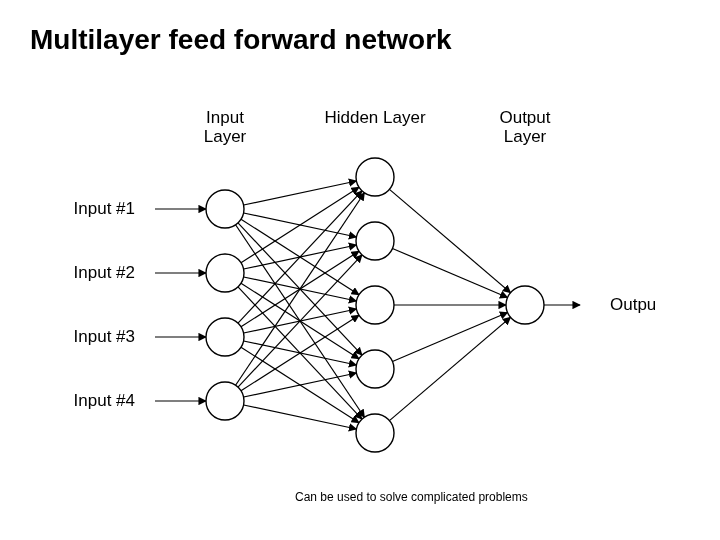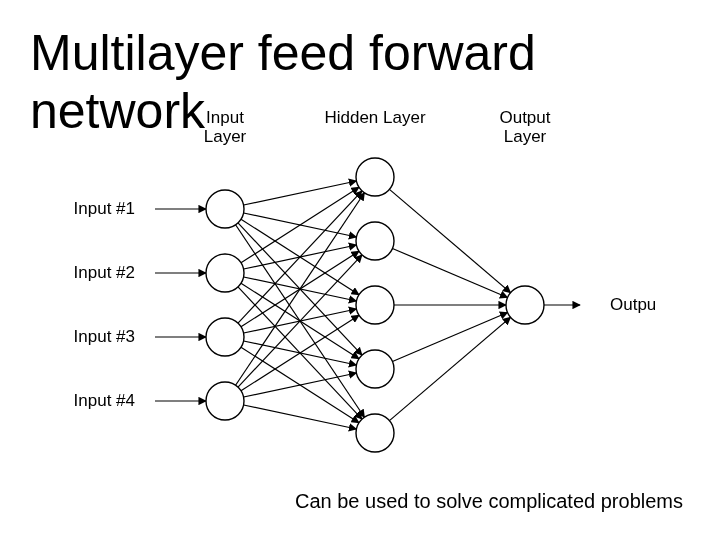--- a/index.html
+++ b/index.html
@@ -14,28 +14,28 @@
   }
   .slide {
     position: relative;
     width: 720px;
     height: 540px;
   }
   .title {
     position: absolute;
     top: 24px;
     left: 30px;
-    font-size: 50px;
-    font-weight: 400;
+    font-size: 28px;
+    font-weight: 700;
   }
   .caption {
     position: absolute;
     left: 295px;
     top: 490px;
-    font-size: 20px;
+    font-size: 12px;
   }
   svg.diagram {
     position: absolute;
     left: 65px;
     top: 105px;
     width: 590px;
     height: 355px;
   }
   .layer-label, .io-label {
     font-family: Arial, Helvetica, sans-serif;

